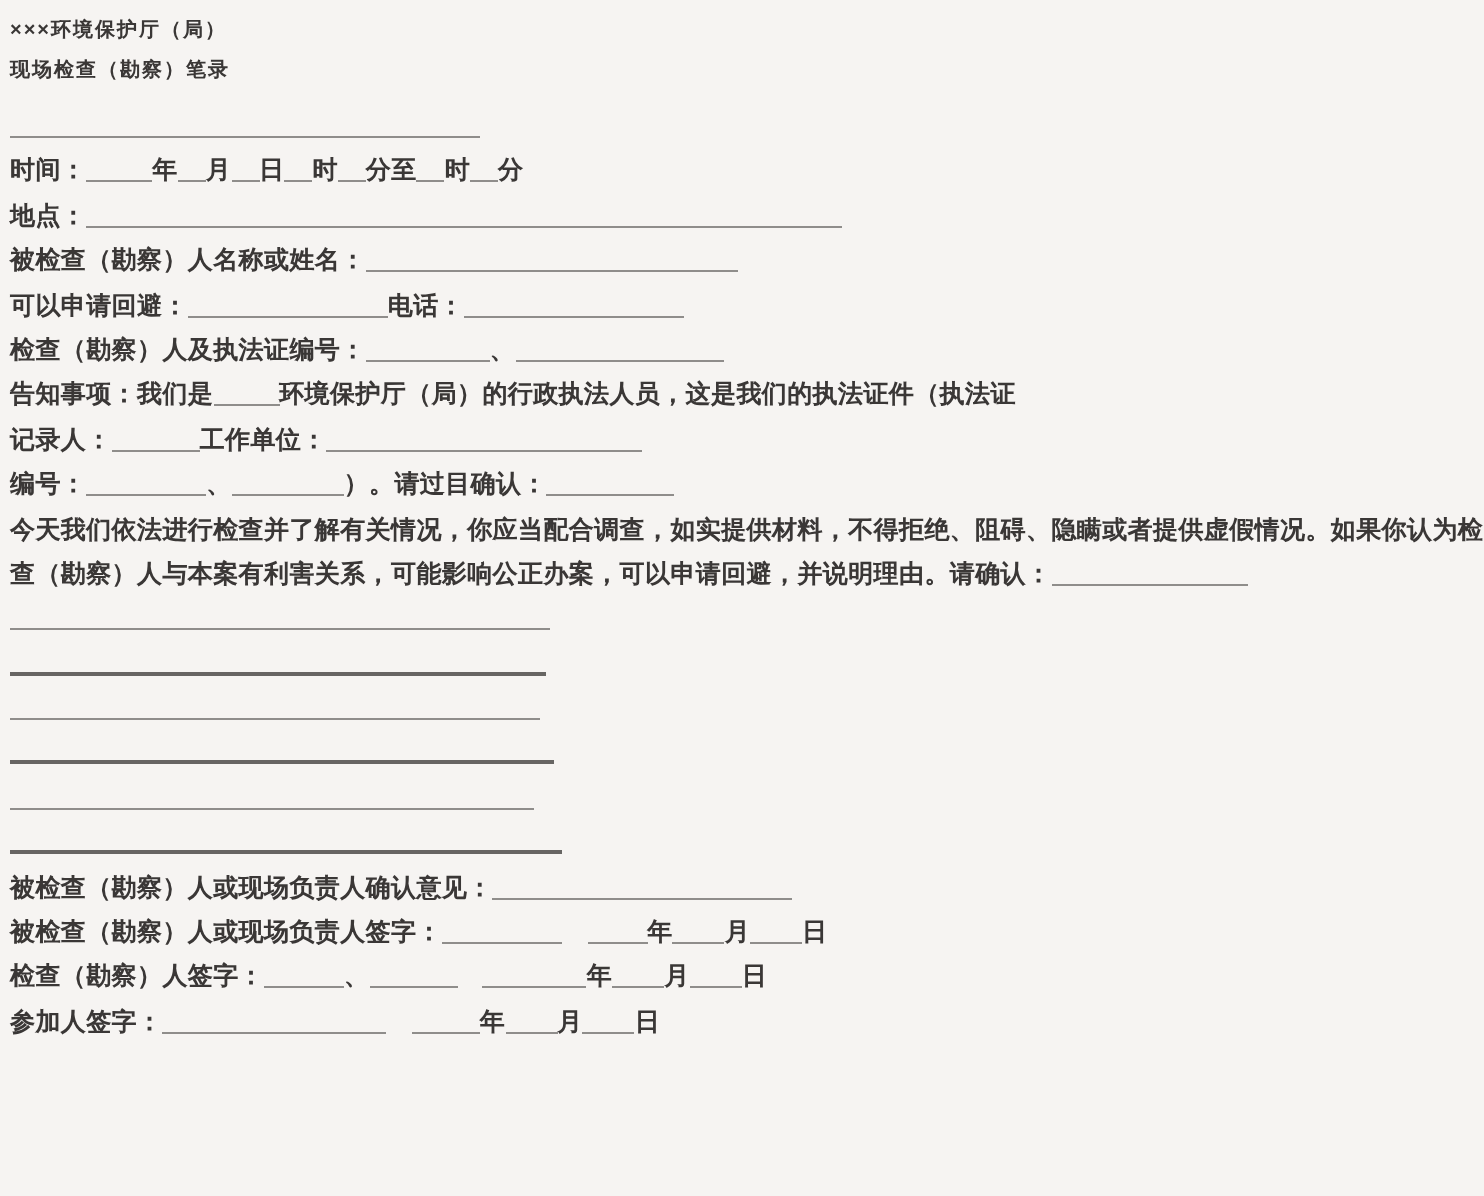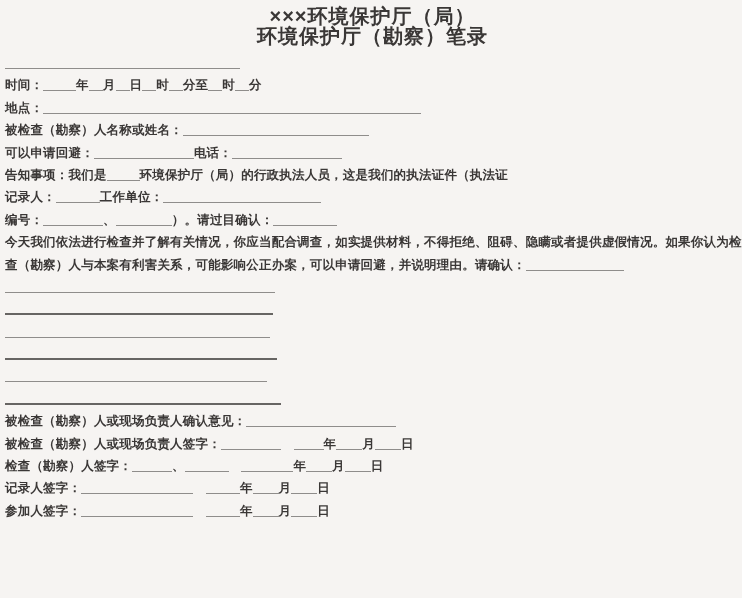--- a/index.html
+++ b/index.html
@@ -7,58 +7,58 @@
   }
   html,body{margin:0;padding:0;}
   body{
     width:742px;height:598px;overflow:hidden;
     background:var(--bg);
     font-family:"Liberation Sans","DejaVu Sans",sans-serif;
     color:var(--text);
   }
   .page{width:742px;height:598px;box-sizing:border-box;padding:6px 2px 0 5px;}
   .title{
-    text-align:center;font-size:20px;font-weight:700;
+    font-size:10px;font-weight:700;
     line-height:20px;letter-spacing:1px;white-space:nowrap;
   }
   .body{margin-top:6px;}
   .row{
     height:22.4px;line-height:22.4px;white-space:nowrap;
     font-size:12.5px;font-weight:700;letter-spacing:0.2px;
   }
   .row .t{vertical-align:baseline;}
   .row .u{
     display:inline-block;height:15px;
     border-bottom:1px solid var(--line);
     vertical-align:-2px;
   }
   .row .u.dark{border-bottom:2px solid var(--line-dark);}
 </style>
 </head>
 <body>
 
 <div class="page">
   <div class="title">×××环境保护厅（局）</div>
-  <div class="title">环境保护厅（勘察）笔录</div>
+  <div class="title">现场检查（勘察）笔录</div>
   <div class="body" id="form-body">
       <div class="row"><span class="u" style="width: 235px;"></span></div>
       <div class="row"><span class="t">时间：</span><span class="u" style="width: 33px;"></span><span class="t">年</span><span class="u" style="width: 14px;"></span><span class="t">月</span><span class="u" style="width: 14px;"></span><span class="t">日</span><span class="u" style="width: 14px;"></span><span class="t">时</span><span class="u" style="width: 14px;"></span><span class="t">分至</span><span class="u" style="width: 14px;"></span><span class="t">时</span><span class="u" style="width: 14px;"></span><span class="t">分</span></div>
       <div class="row"><span class="t">地点：</span><span class="u" style="width: 378px;"></span></div>
       <div class="row"><span class="t">被检查（勘察）人名称或姓名：</span><span class="u" style="width: 186px;"></span></div>
       <div class="row"><span class="t">可以申请回避：</span><span class="u" style="width: 100px;"></span><span class="t">电话：</span><span class="u" style="width: 110px;"></span></div>
+      <div class="row"><span class="t">检查（勘察）人及执法证编号：</span><span class="u" style="width: 62px;"></span><span class="t">、</span><span class="u" style="width: 104px;"></span></div>
       <div class="row"><span class="t">告知事项：我们是</span><span class="u" style="width: 33px;"></span><span class="t">环境保护厅（局）的行政执法人员，这是我们的执法证件（执法证</span></div>
       <div class="row"><span class="t">记录人：</span><span class="u" style="width: 44px;"></span><span class="t">工作单位：</span><span class="u" style="width: 158px;"></span></div>
       <div class="row"><span class="t">编号：</span><span class="u" style="width: 60px;"></span><span class="t">、</span><span class="u" style="width: 56px;"></span><span class="t">）。请过目确认：</span><span class="u" style="width: 64px;"></span></div>
       <div class="row"><span class="t">今天我们依法进行检查并了解有关情况，你应当配合调查，如实提供材料，不得拒绝、阻碍、隐瞒或者提供虚假情况。如果你认为检</span></div>
       <div class="row"><span class="t">查（勘察）人与本案有利害关系，可能影响公正办案，可以申请回避，并说明理由。请确认：</span><span class="u" style="width: 98px;"></span></div>
       <div class="row"><span class="u" style="width: 270px;"></span></div>
       <div class="row"><span class="u dark" style="width: 268px;"></span></div>
       <div class="row"><span class="u" style="width: 265px;"></span></div>
       <div class="row"><span class="u dark" style="width: 272px;"></span></div>
       <div class="row"><span class="u" style="width: 262px;"></span></div>
       <div class="row"><span class="u dark" style="width: 276px;"></span></div>
       <div class="row"><span class="t">被检查（勘察）人或现场负责人确认意见：</span><span class="u" style="width: 150px;"></span></div>
       <div class="row"><span class="t">被检查（勘察）人或现场负责人签字：</span><span class="u" style="width: 60px;"></span><span class="t">　</span><span class="u" style="width: 30px;"></span><span class="t">年</span><span class="u" style="width: 26px;"></span><span class="t">月</span><span class="u" style="width: 26px;"></span><span class="t">日</span></div>
       <div class="row"><span class="t">检查（勘察）人签字：</span><span class="u" style="width: 40px;"></span><span class="t">、</span><span class="u" style="width: 44px;"></span><span class="t">　</span><span class="u" style="width: 52px;"></span><span class="t">年</span><span class="u" style="width: 26px;"></span><span class="t">月</span><span class="u" style="width: 26px;"></span><span class="t">日</span></div>
-      <div class="row"><span class="t">记录人签字：</span><span class="u" style="width: 112px;"></span><span class="t">　</span><span class="u" style="width: 34px;"></span><span class="t">年</span><span class="u" style="width: 26px;"></span><span class="t">月</span><span class="u" style="width: 26px;"></span><span class="t">日</span></div>
       <div class="row"><span class="t">参加人签字：</span><span class="u" style="width: 112px;"></span><span class="t">　</span><span class="u" style="width: 34px;"></span><span class="t">年</span><span class="u" style="width: 26px;"></span><span class="t">月</span><span class="u" style="width: 26px;"></span><span class="t">日</span></div>
     </div>
 </div>
 
 </body></html>

